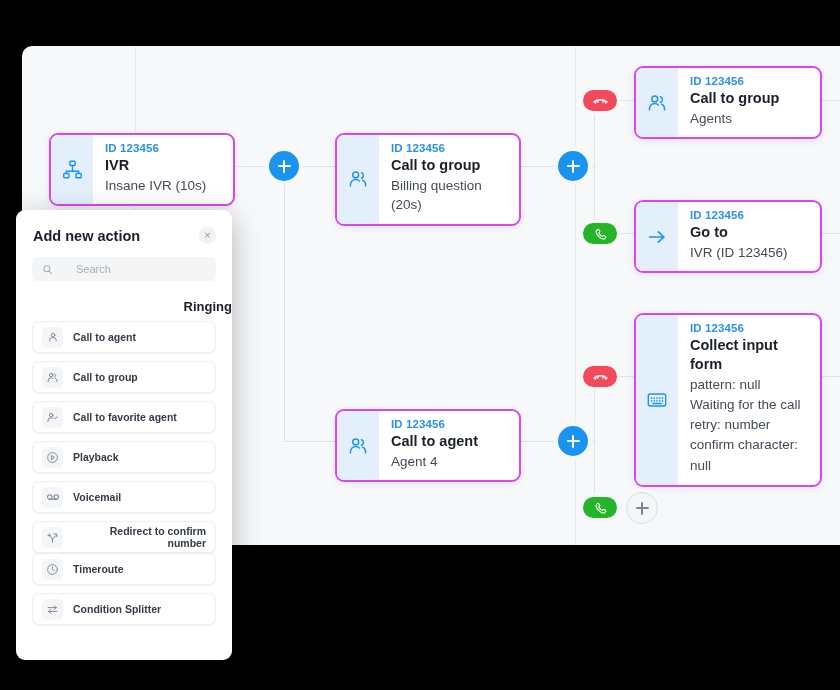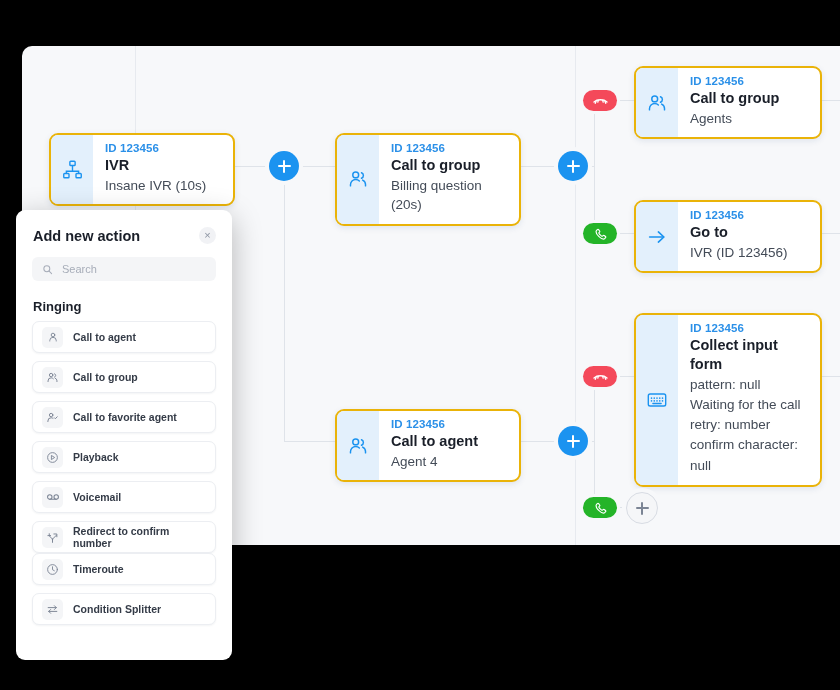--- a/index.html
+++ b/index.html
@@ -20,21 +20,21 @@
   .grid-line{position:absolute;top:0;bottom:0;width:1px;background:#e7eaef;}
 
   
   .edge{position:absolute;background:#dfe3e9;}
   .edge.h{height:1px;}
   .edge.v{width:1px;}
 
   
   .node{
     position:absolute;display:flex;align-items:stretch;
-    background:#fff;border:2px solid #eab308;border-radius:9px;
+    background:#fff;border:2px solid #d946ef;border-radius:9px;
     box-shadow:0 2px 6px rgba(20,60,120,.10);
     overflow:hidden;
   }
   .node-ico{
     width:42px;flex:0 0 42px;background:#e3f0fc;
     display:flex;align-items:center;justify-content:center;
   }
   .node-body{padding:7px 14px 9px 12px;display:flex;flex-direction:column;justify-content:center;}
   .node-id{font-size:11.5px;color:#2b90e8;font-weight:700;letter-spacing:.1px;margin-bottom:2px;}
   .node-title{font-size:14.5px;font-weight:700;color:#1a1f29;line-height:1.3;margin-bottom:1px;}
@@ -61,30 +61,31 @@
   }
   .pill.red{background:#f4495a;}
   .pill.green{background:#24b428;}
 
   
   .panel{
     position:absolute;left:16px;top:210px;width:216px;height:450px;
     background:#fff;border-radius:9px;
     box-shadow:0 8px 30px rgba(0,0,0,.28);
     overflow:hidden;
+    text-align:right;
   }
   .panel-head{display:flex;align-items:center;justify-content:space-between;padding:17px 16px 10px 17px;}
   .panel-title{font-size:14.5px;font-weight:700;color:#1a1f29;}
   .close-btn{
     width:17px;height:17px;border-radius:50%;background:#f1f2f5;
     display:flex;align-items:center;justify-content:center;color:#8b93a1;font-size:11px;line-height:1;
   }
   .search{
     margin:3px 16px 0 16px;height:24px;background:#f4f5f7;border-radius:6px;
-    display:flex;align-items:center;gap:9px;padding:0 10px;
+    display:flex;align-items:center;gap:23px;padding:0 10px;
   }
   .search span{font-size:11px;color:#a7adb9;}
   .group-label{font-size:13px;font-weight:700;color:#1a1f29;margin:18px 0 7px 17px;}
   .list{padding:0 16px;display:flex;flex-direction:column;gap:8px;}
   .list-item{
     height:30px;background:#fff;border:1px solid #eceef2;border-radius:7px;
     box-shadow:0 1px 2px rgba(20,30,60,.05);
     display:flex;align-items:center;gap:10px;padding:0 9px;
   }
   .item-ico{

